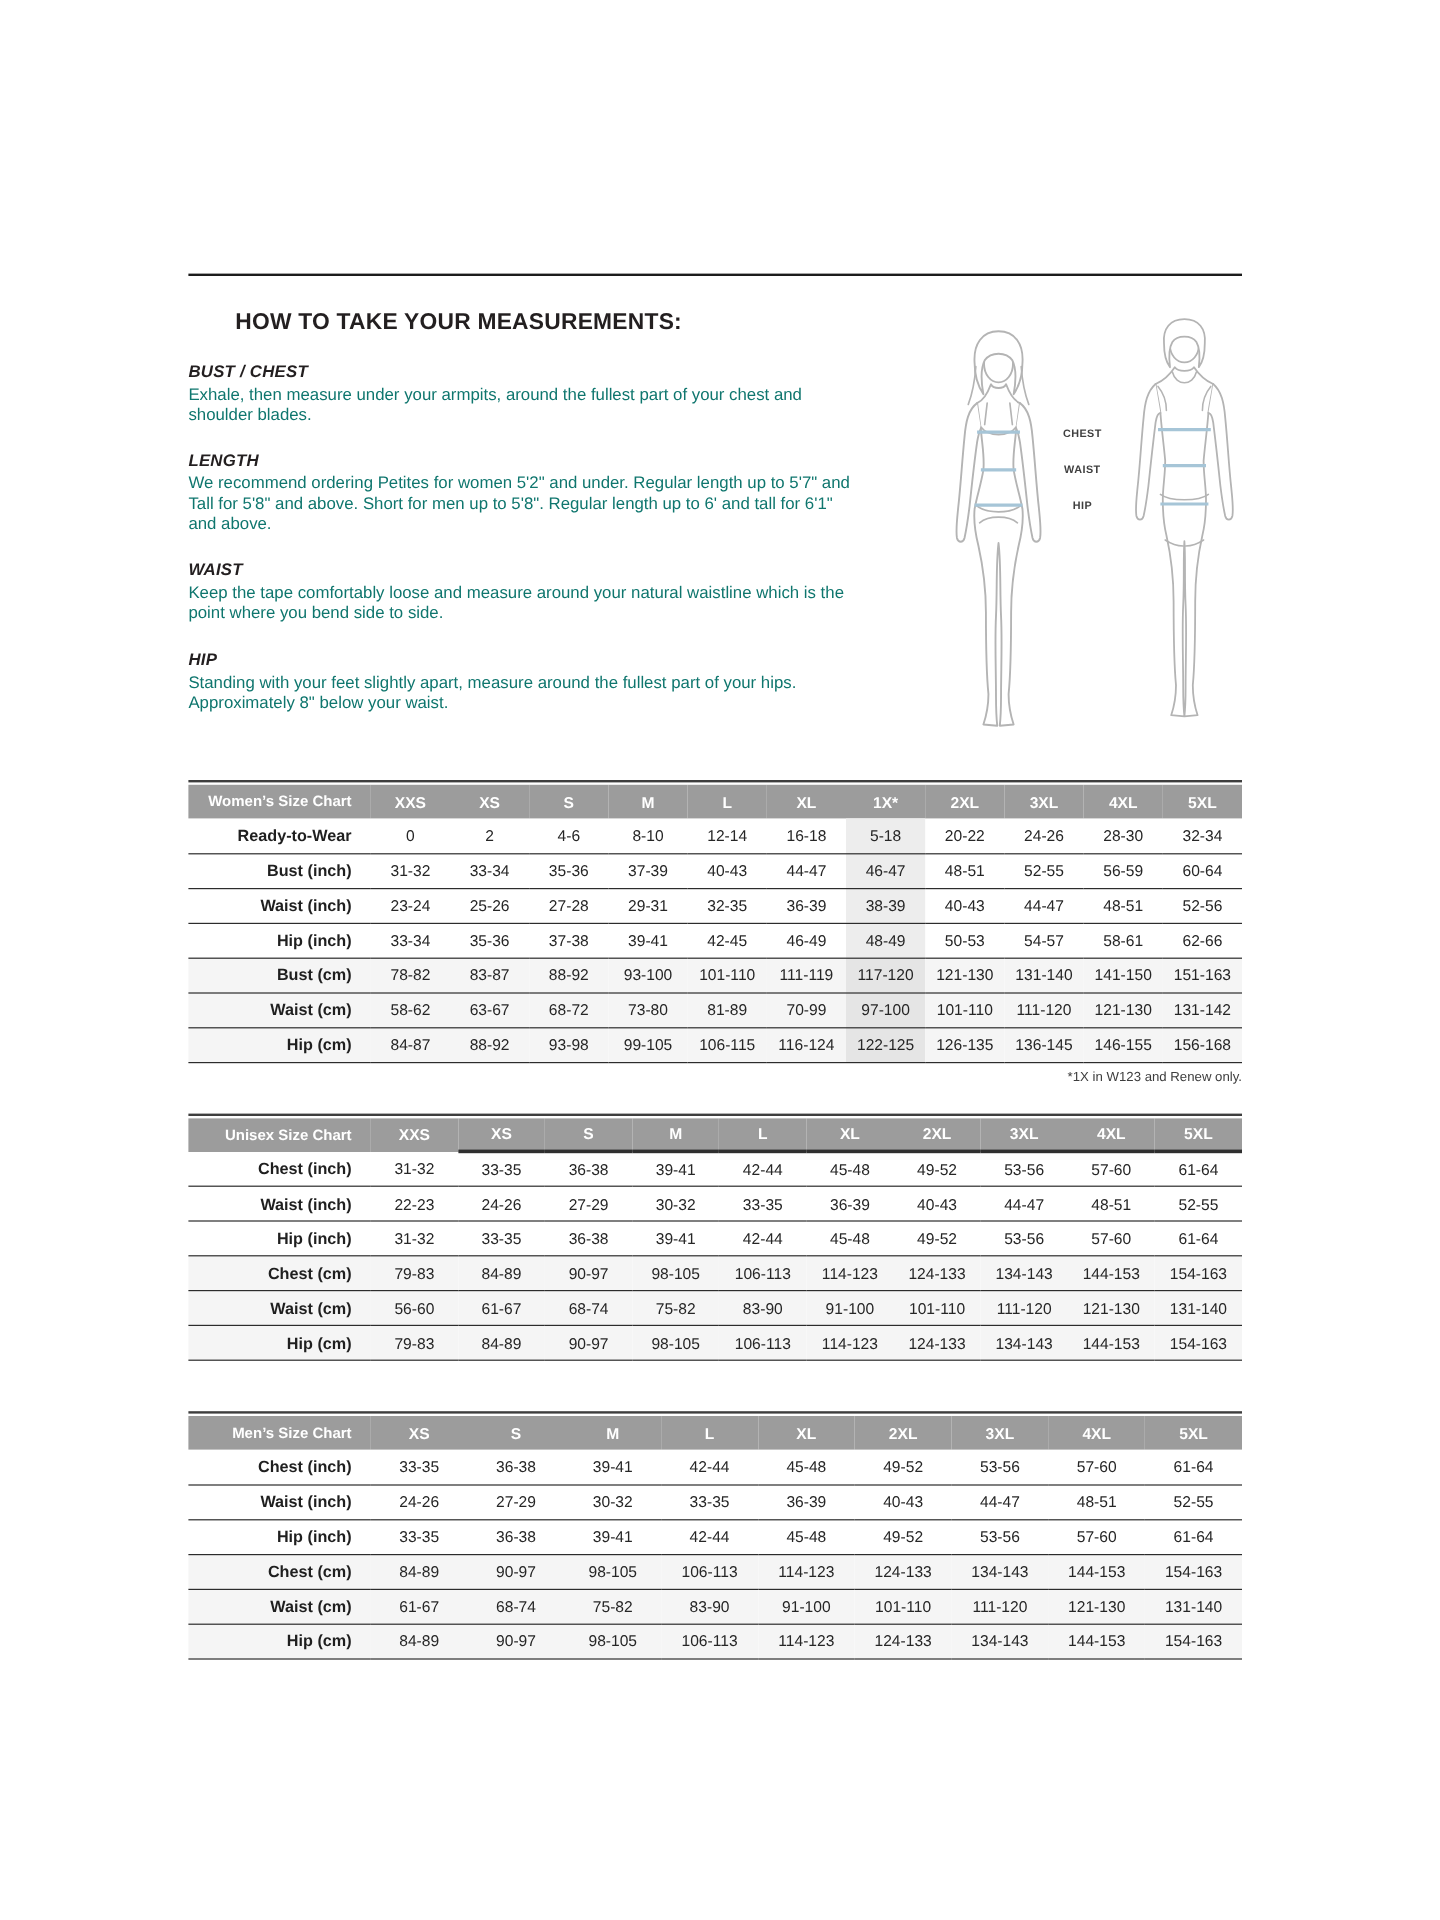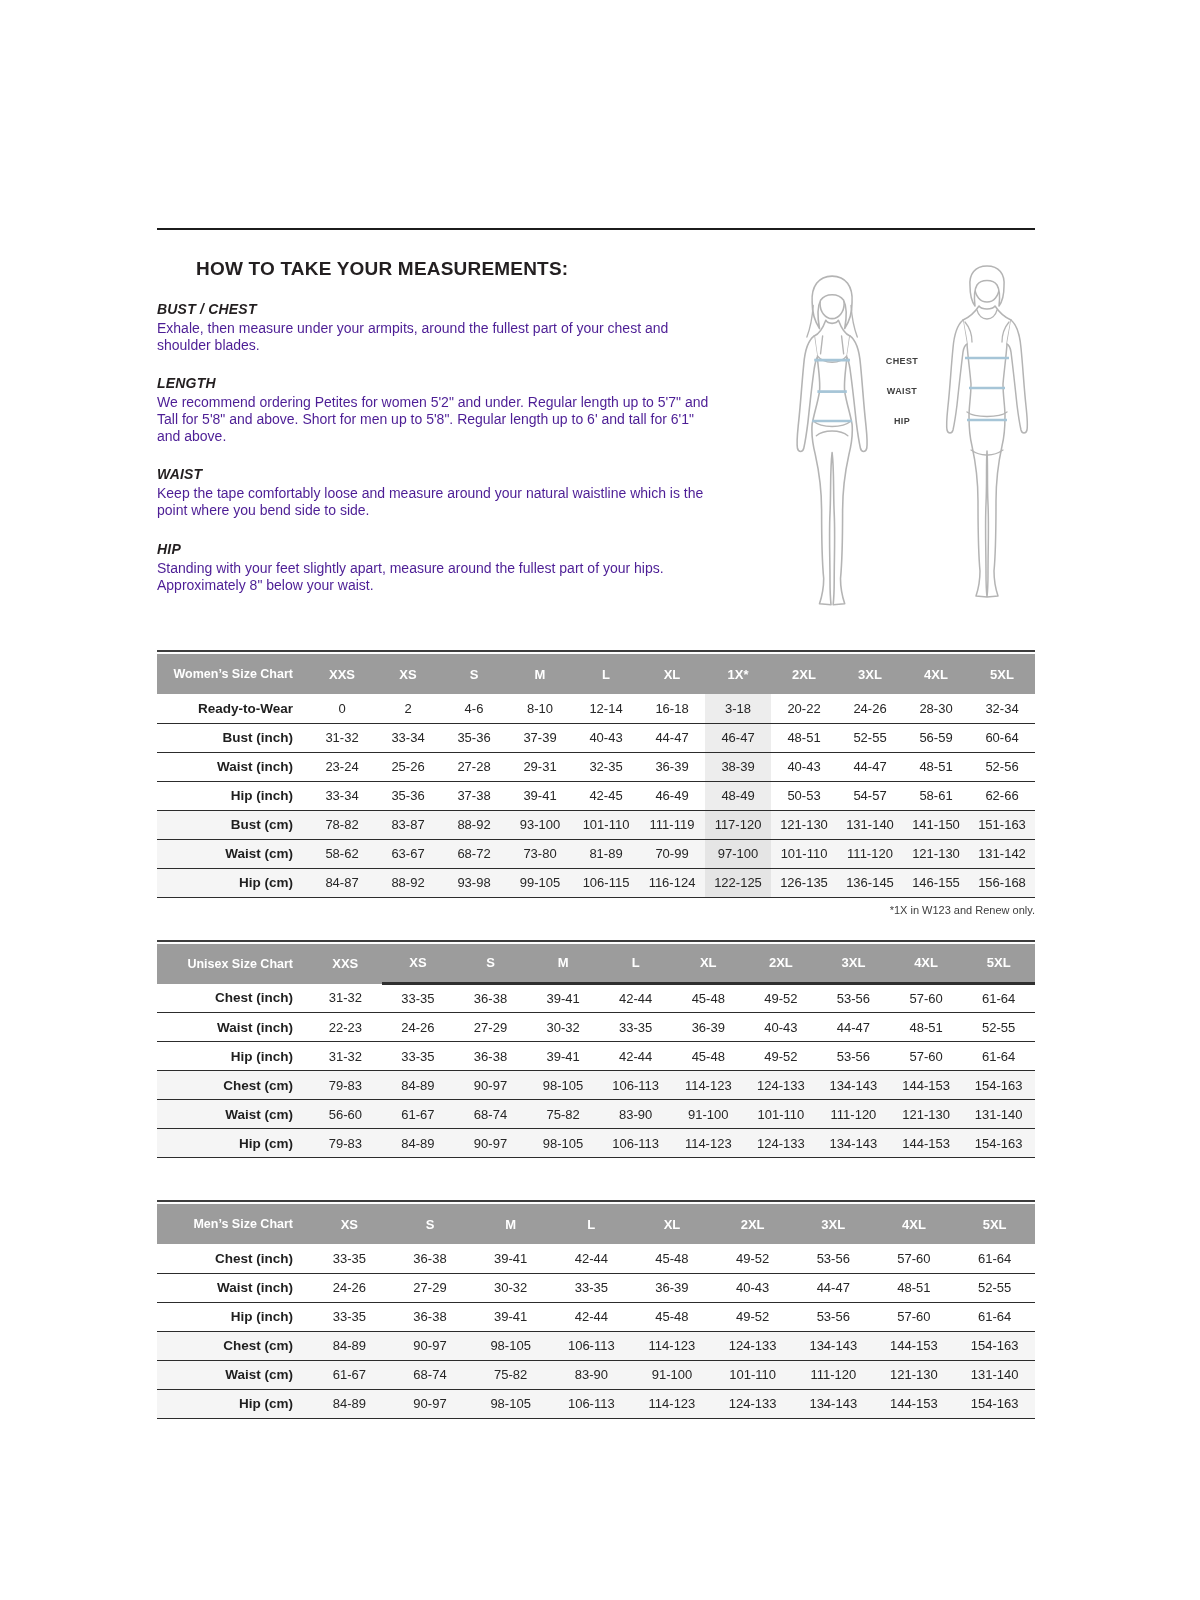--- a/index.html
+++ b/index.html
@@ -15,40 +15,40 @@
     font-size: 43px; font-weight: bold; letter-spacing: -0.5px; color: #1d1d1f;
   }
   .title-rule { border: none; border-top: 2.5px solid #1c1c1c; margin-top: 12px; }
 
   
   .intro { display: flex; margin-top: 28px; }
   .intro-text { width: 600px; flex: none; }
   .howto { font-size: 19px; font-weight: bold; letter-spacing: 0.2px; margin-left: 39px; }
   .section { margin-top: 21px; }
   .sec-title { font-size: 14px; font-weight: bold; letter-spacing: 0.2px; margin-bottom: 3px; font-style: italic; }
-  .sec-text { font-size: 14px; line-height: 1.22; color: #4c1d95; max-width: 558px; }
+  .sec-text { font-size: 14px; line-height: 1.22; color: #0f766e; max-width: 558px; }
 
   .figures { flex: 1; display: flex; justify-content: flex-end; }
   .figures svg { margin-top: 2px; }
   .fig  { fill: #ffffff; stroke: #b4b4b4; stroke-width: 1.5; stroke-linecap: round; stroke-linejoin: round; }
   .fig-line { fill: none; stroke: #b4b4b4; stroke-width: 1.3; stroke-linecap: round; }
   .blue { fill: none; stroke: #a6c5d7; stroke-width: 2.6; }
   .fig-label { font-family: "Liberation Sans", sans-serif; font-size: 9px; font-weight: bold;
                fill: #3f3f3f; letter-spacing: 0.4px; }
 
   
   .tbl-wrap { border-top: 2px solid #3e3e3e; padding-top: 2px; }
   .wrap-womens { margin-top: 38px; }
   .wrap-unisex { margin-top: 24px; }
   .wrap-mens   { margin-top: 42px; }
   table.size-table { width: 100%; border-collapse: collapse; table-layout: fixed; }
   table.size-table col.lblcol { width: 152px; }
   table.size-table th {
     background: #9c9c9c; color: #ffffff; font-weight: bold; font-size: 13px;
-    text-align: center; height: 40px;
+    text-align: center; height: 28px;
   }
   table.size-table th.lbl { text-align: right; padding-right: 16px; font-size: 12.5px; }
   table.size-table th.rule { border-bottom: 3px solid #2f2f2f; }
   table.size-table td {
     text-align: center; font-size: 13px; color: #262626;
     border-bottom: 1.5px solid #2c2c2c; height: 29px;
   }
   .chart-womens td { height: 25px; font-size: 12.5px; }
   table.size-table td.lbl {
     text-align: right; padding-right: 16px; font-weight: bold; font-size: 13.5px; color: #1f1f1f;
@@ -160,21 +160,21 @@
           </thead>
           <tbody>
             <tr>
               <td class="lbl">Ready-to-Wear</td>
               <td>0</td>
               <td>2</td>
               <td>4-6</td>
               <td>8-10</td>
               <td>12-14</td>
               <td>16-18</td>
-              <td class="hl">3-18</td>
+              <td class="hl">5-18</td>
               <td>20-22</td>
               <td>24-26</td>
               <td>28-30</td>
               <td>32-34</td>
             </tr>
             <tr>
               <td class="lbl">Bust (inch)</td>
               <td>31-32</td>
               <td>33-34</td>
               <td>35-36</td>

